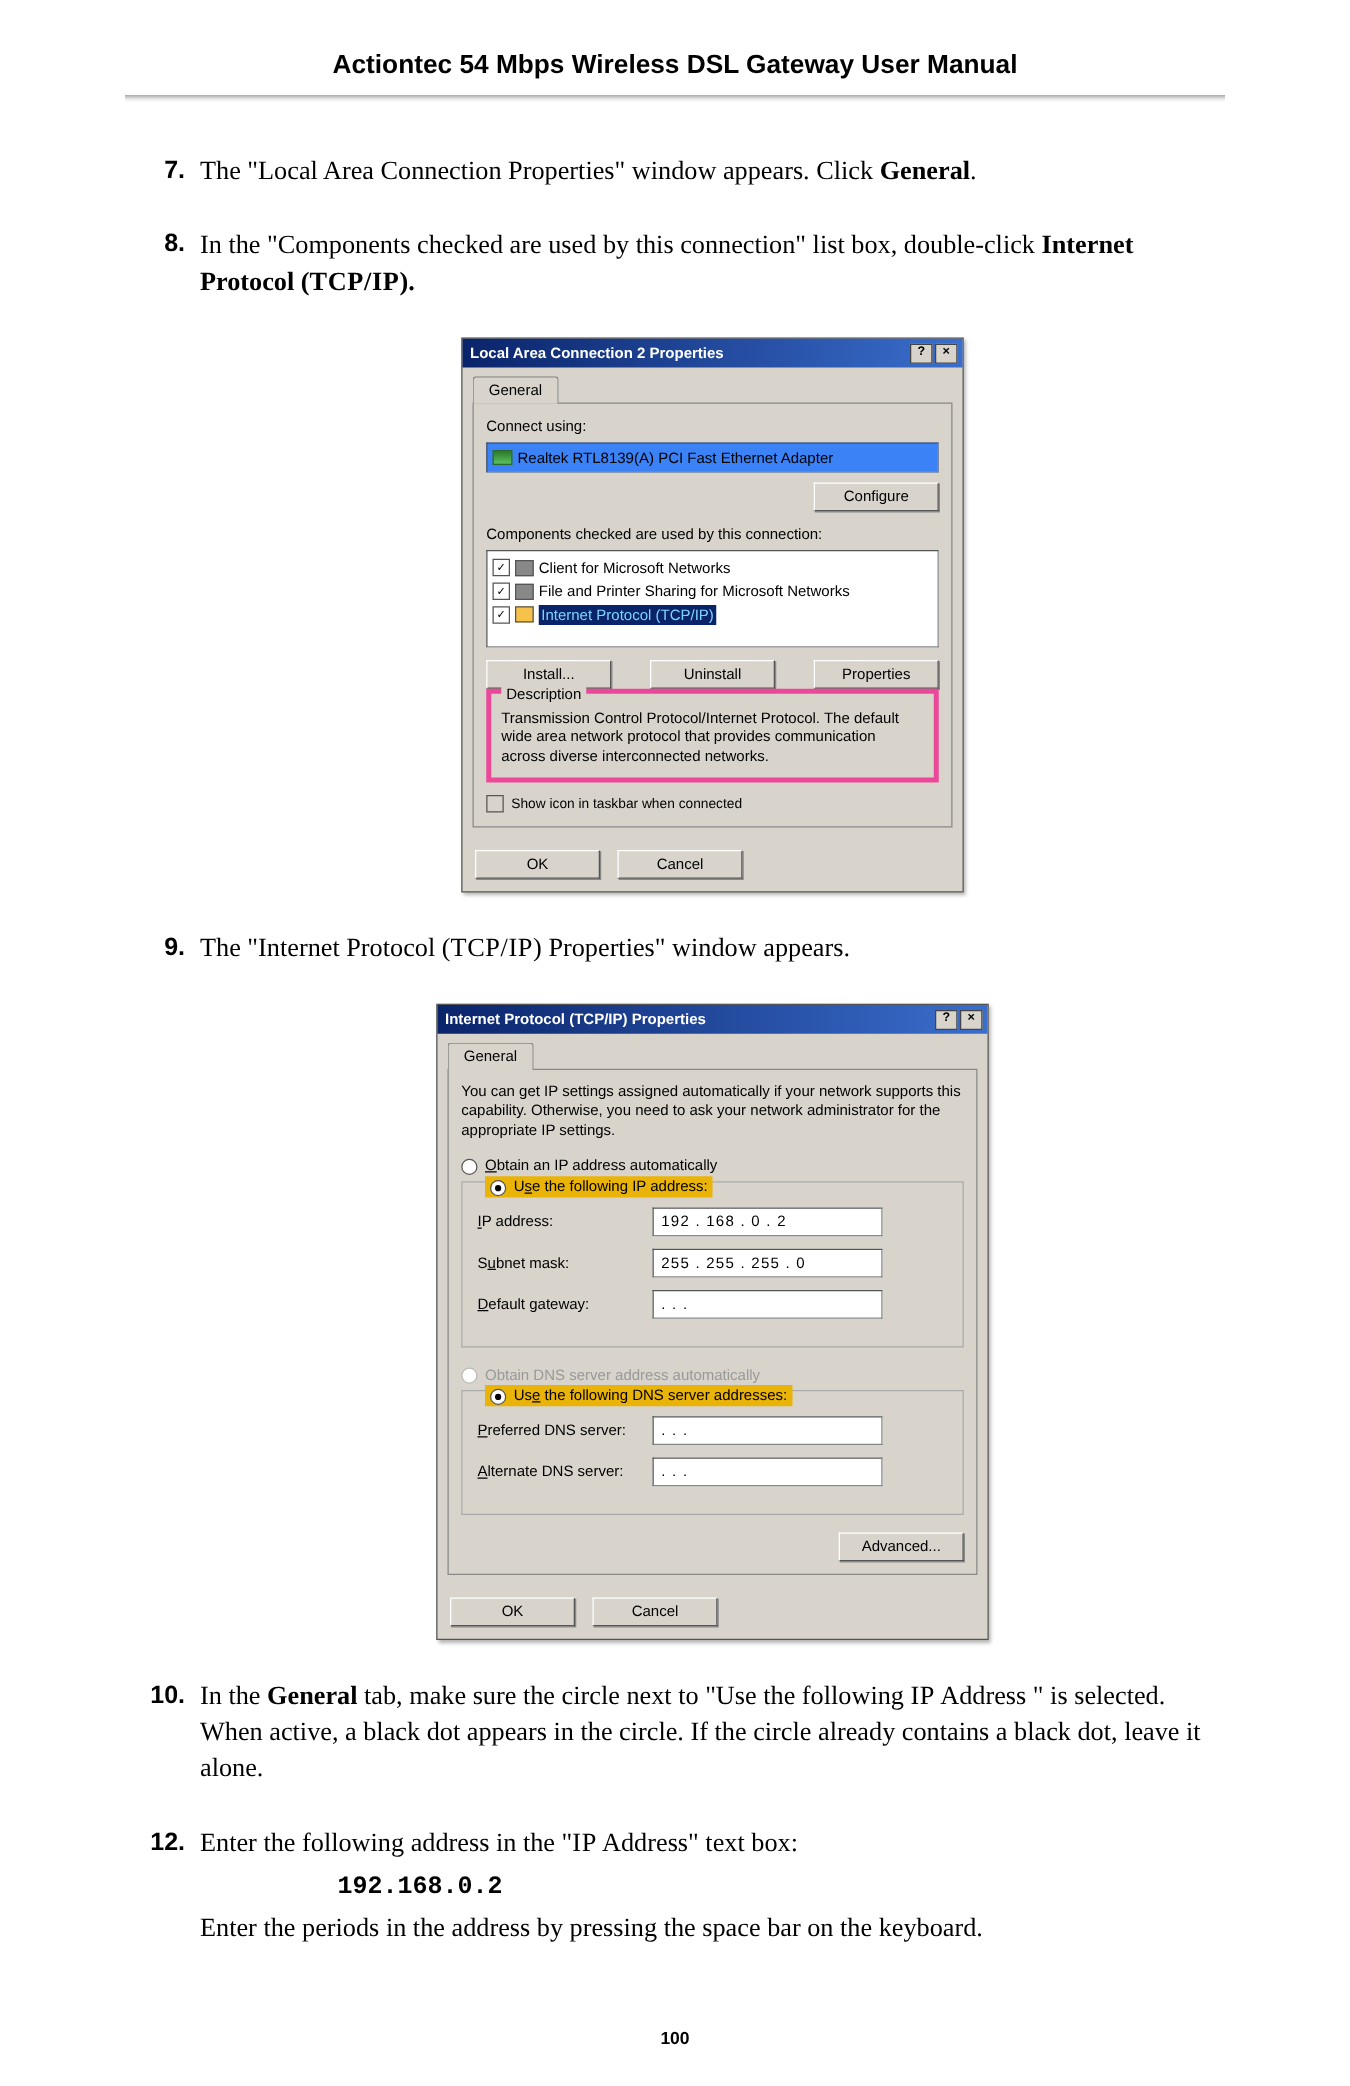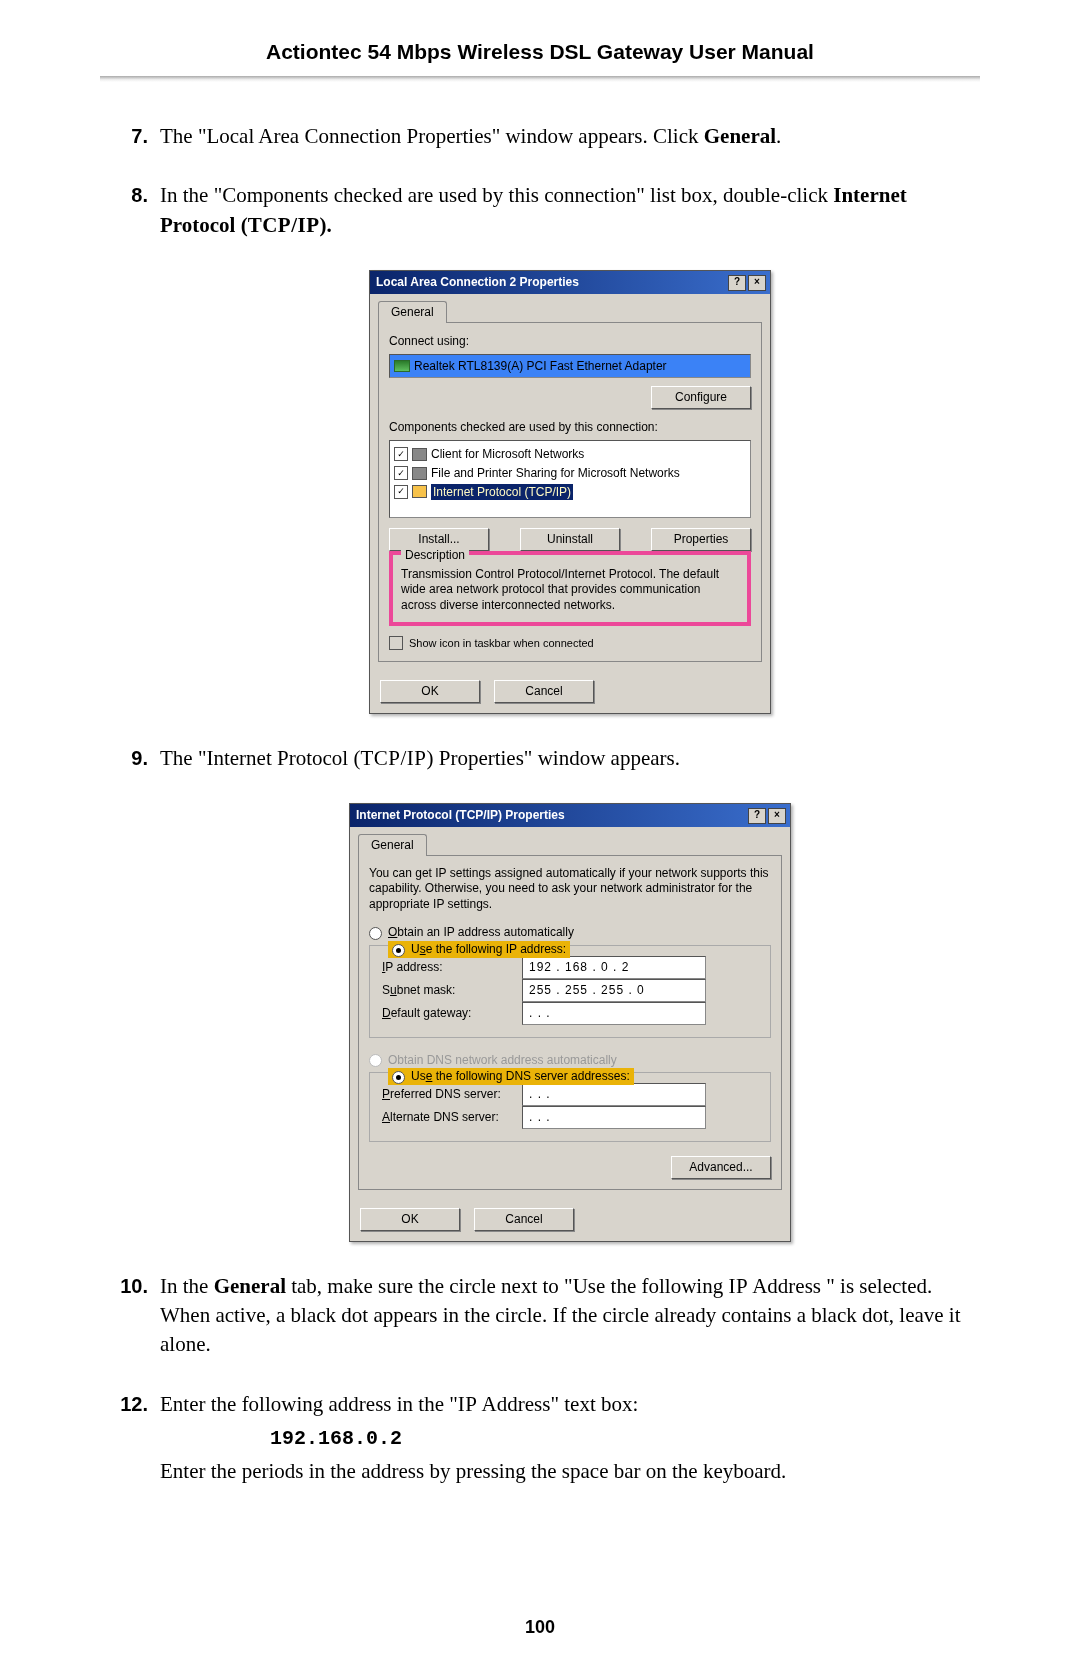--- a/index.html
+++ b/index.html
@@ -58,21 +58,21 @@
   .center-ip {
     text-align: left;
     margin-left: 110px;
     margin-top: 4px;
     margin-bottom: 4px;
   }
   .page-number {
     text-align: center;
     font-weight: bold;
     font-family: Arial, Helvetica, sans-serif;
-    font-size: 18px;
+    font-size: 14px;
     position: absolute;
     bottom: 12px;
     left: 0;
     right: 0;
   }
 
   
   .dialog {
     width: 400px;
     margin: 8px auto 30px auto;
@@ -146,21 +146,21 @@
   .row-right { display: flex; justify-content: flex-end; margin-top: 8px; }
   .listbox {
     background: #fff; border: 1px solid #888;
     border-top-color: #555; border-left-color: #555;
     padding: 4px; margin-top: 4px; height: 68px;
     font-size: 12px;
   }
   .listitem { display: flex; align-items: center; gap: 4px; padding: 1px 0; }
   .chk { width: 12px; height: 12px; border: 1px solid #555; display: inline-flex; align-items: center; justify-content: center; font-size: 9px; line-height: 9px; background: #fff;}
   .neticon { display: inline-block; width: 13px; height: 11px; background: #888; border: 1px solid #555;}
-  .selitem { background: #0a246a; color: #fef9c3; padding: 0 2px; }
+  .selitem { background: #0a246a; color: #7dd3fc; padding: 0 2px; }
   .btnrow { display: flex; justify-content: space-between; margin-top: 10px; }
   .group {
     border: 4px solid #ec4899; margin-top: 0; padding: 8px;
     position: relative;
   }
   .group .legend {
     position: absolute; top: -8px; left: 8px; background: #d8d4cc;
     padding: 0 4px; font-size: 12px;
   }
   .desc { font-size: 12px; margin-top: 4px; line-height: 1.3; }
@@ -174,21 +174,21 @@
   .radiorow { font-size: 12px; margin: 4px 0; }
   .fieldset {
     border: 1px solid #aaa; padding: 10px 12px 12px 12px; margin-top: 0;
     position: relative;
   }
   .fieldset .radiorow.legend {
     position: absolute; top: -9px; left: 18px; background: #eab308;
     padding: 0 4px;
     text-align: center;
   }
-  .frow { display: flex; align-items: center; margin: 0 0; font-size: 12px;}
+  .frow { display: flex; align-items: center; margin: 10px 0; font-size: 12px;}
   .frow .flabel { width: 140px; }
   .ipbox {
     background: #fff; border: 1px solid #888;
     border-top-color: #555; border-left-color: #555;
     width: 170px; padding: 2px 6px; font-family: Tahoma, Arial; letter-spacing: 1px;
   }
   .disabled { color: #999; }
   .u { text-decoration: underline; }
 </style>
 </head>
@@ -313,21 +313,21 @@
               <div class="flabel">S<span class="u">u</span>bnet mask:</div>
               <div class="ipbox">255 . 255 . 255 .  0</div>
             </div>
             <div class="frow">
               <div class="flabel"><span class="u">D</span>efault gateway:</div>
               <div class="ipbox"> .       .       .</div>
             </div>
           </div>
 
           <div class="radiorow disabled" style="margin-top:14px;">
-            <span class="radio" style="border-color:#bbb;"></span><span>Obtain DNS network address automatically</span>
+            <span class="radio" style="border-color:#bbb;"></span><span>Obtain DNS server address automatically</span>
           </div>
 
           <div class="fieldset">
             <div class="radiorow legend">
               <span class="radio on"></span><span>Us<span class="u">e</span> the following DNS server addresses:</span>
             </div>
             <div class="frow">
               <div class="flabel"><span class="u">P</span>referred DNS server:</div>
               <div class="ipbox"> .       .       .</div>
             </div>

